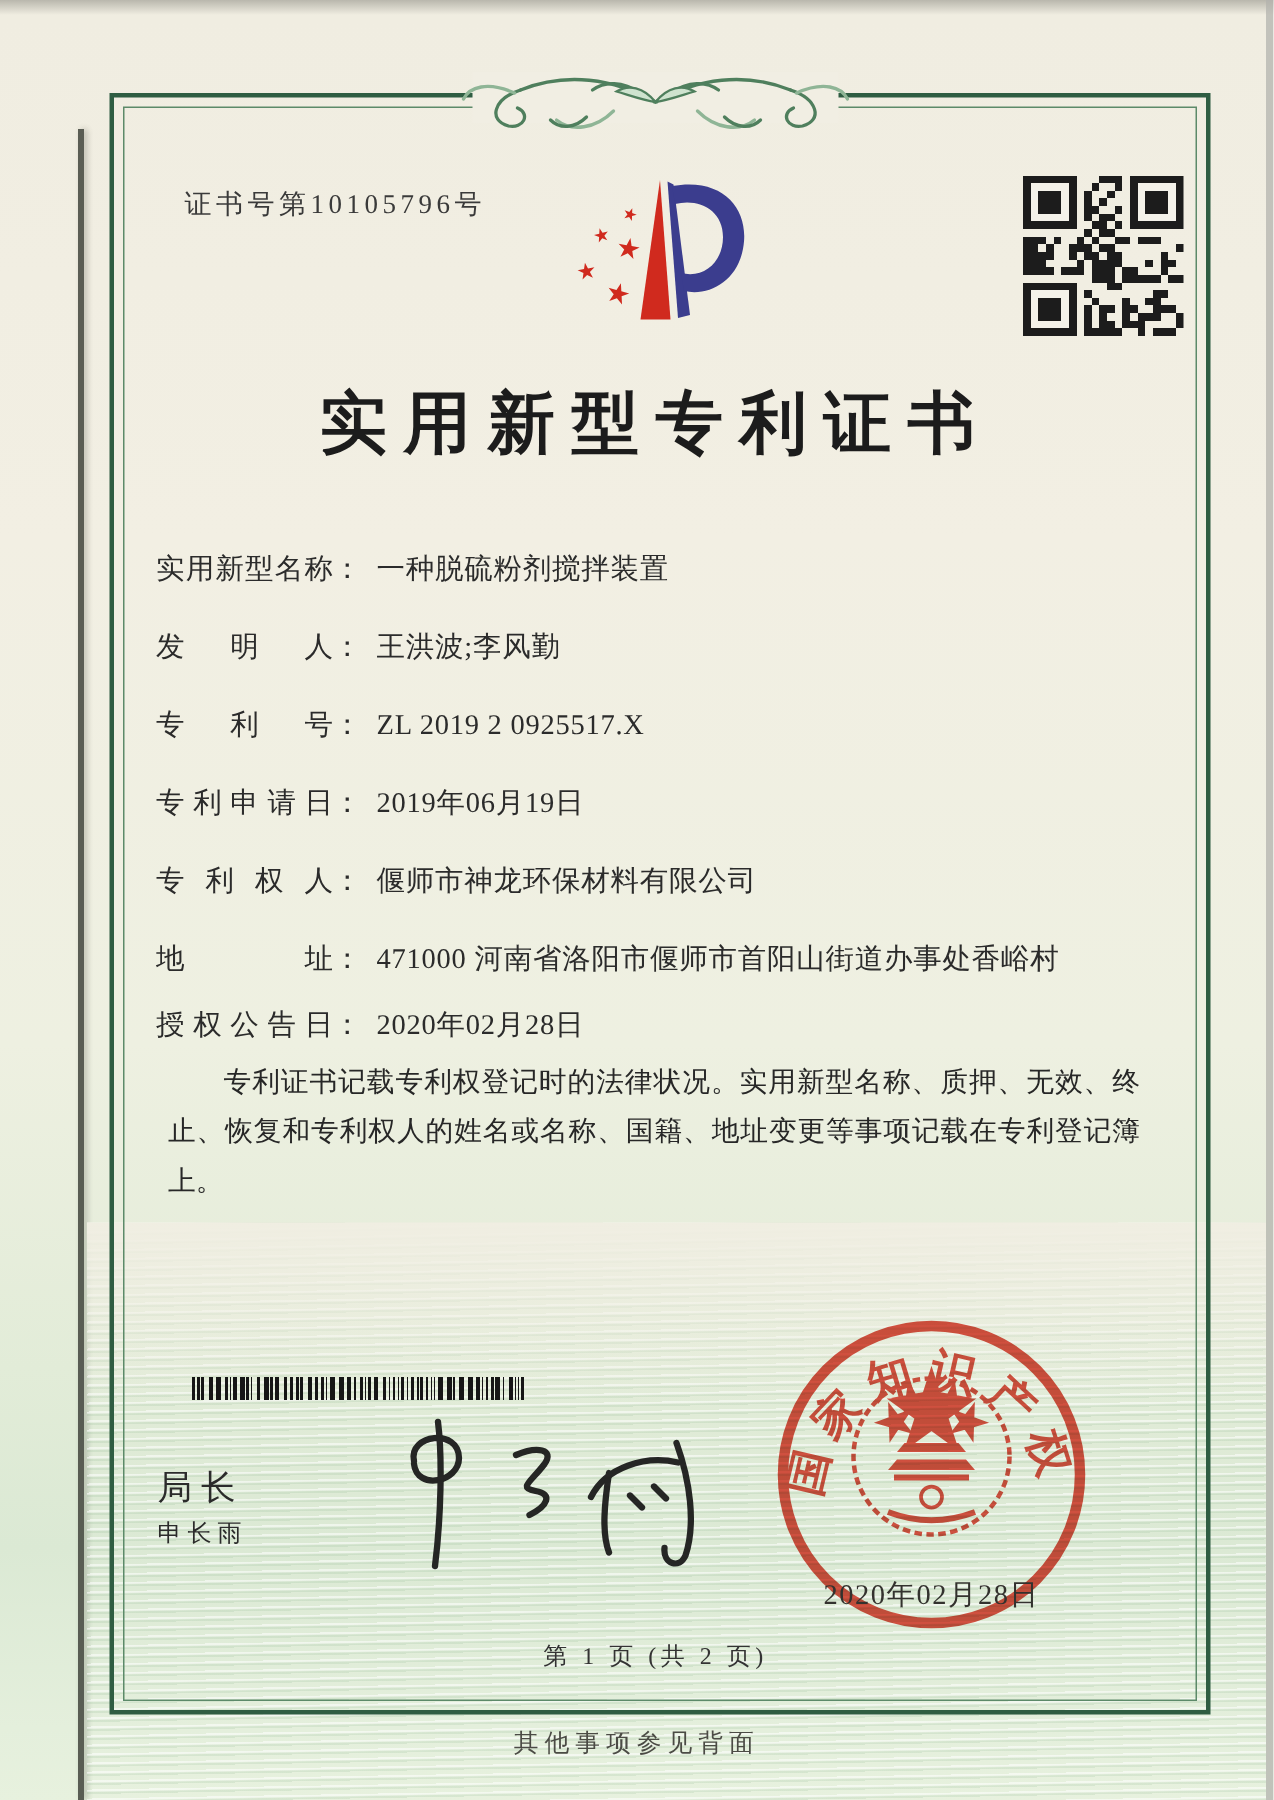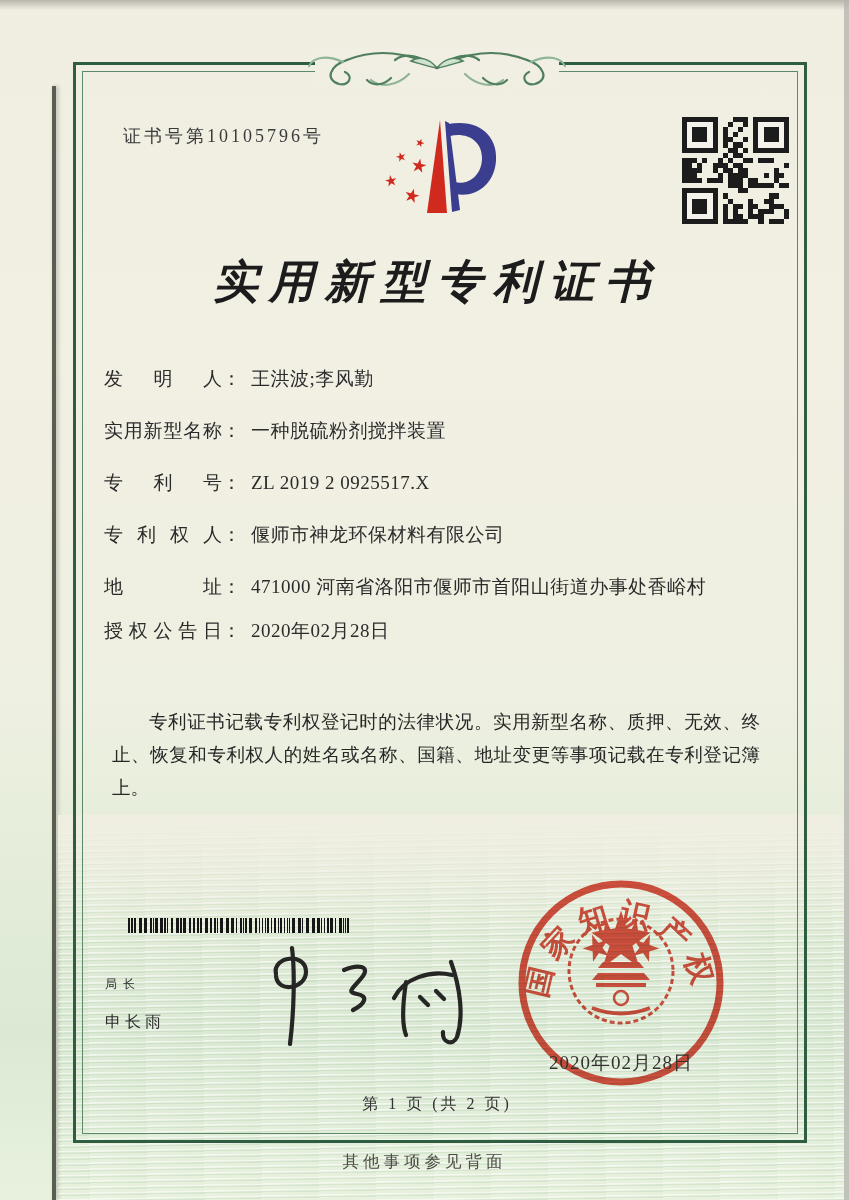--- a/index.html
+++ b/index.html
@@ -15,33 +15,33 @@
       linear-gradient(180deg,rgba(240,238,226,1) 0%,rgba(240,238,226,0) 32%),
       repeating-linear-gradient(179deg,rgba(255,255,255,.55) 0 1px,rgba(128,174,132,.16) 2px 3px,rgba(255,255,255,0) 3px 6px);
   }
   .frame{position:absolute;left:73px;top:62px;width:728px;height:1075px;border:3px solid #2f5d42;}
   .frame-inner{position:absolute;left:6px;top:6px;right:6px;bottom:6px;border:1px solid #5c8a69;}
   .ornament{position:absolute;left:287px;top:36px;width:300px;height:64px;}
   .cert-no{position:absolute;left:103px;top:124px;font-size:18px;letter-spacing:3px;color:#3a3a3a;margin-left:20px;}
   .logo{position:absolute;left:378px;top:116px;}
   .qr{position:absolute;left:682px;top:117px;width:107px;height:107px;}
   .title{position:absolute;left:73px;top:252px;width:728px;text-align:center;
-    font-size:45px;font-weight:600;letter-spacing:11px;color:#1c1c1c;font-style:italic;}
+    font-size:45px;font-weight:600;letter-spacing:11px;color:#1c1c1c;}
   .fields{position:absolute;left:104px;top:360px;width:660px;color:#2b2b2b;font-size:19px;}
   .frow{height:52px;padding-top:6px;box-sizing:border-box;position:relative;white-space:nowrap;}
   .frow.addr{height:44px;}
   .flabel{display:inline-block;width:118px;text-align:justify;text-align-last:justify;vertical-align:bottom;}
   .fcolon{display:inline-block;}
   .fvalue{margin-left:10px;letter-spacing:.5px;}
   .grant-second{position:absolute;left:352px;top:6px;}
   .paragraphs{position:absolute;left:112px;top:706px;width:648px;font-size:18.5px;line-height:33px;
     color:#272727;text-align:justify;}
   .paragraphs p{margin:0;text-indent:2em;}
   .barcode{position:absolute;left:128px;top:917px;width:222px;height:17px;}
-  .sig-role{position:absolute;left:105px;top:976px;font-size:12px;letter-spacing:6px;color:#2b2b2b;}
+  .sig-role{position:absolute;left:105px;top:976px;font-size:23px;letter-spacing:6px;color:#2b2b2b;}
   .sig-name{position:absolute;left:105px;top:1012px;font-size:16px;letter-spacing:4px;color:#2b2b2b;}
   .signature-svg{position:absolute;left:246px;top:942px;}
   .seal{position:absolute;left:512px;top:876px;width:218px;height:218px;mix-blend-mode:multiply;opacity:.9;}
   .seal-date{position:absolute;left:512px;top:1050px;width:218px;text-align:center;font-size:19px;
     letter-spacing:1px;color:#33322e;}
   .page-no{position:absolute;left:73px;top:1094px;width:728px;text-align:center;font-size:16px;
     letter-spacing:3px;color:#333;}
   .back-note{position:absolute;left:0;top:1151px;width:849px;text-align:center;font-size:16.5px;
     letter-spacing:4px;color:#4b4b45;}
 </style>
@@ -227,27 +227,30 @@
     <rect x="16" y="2" width="3" height="3" fill="#1c1c1c"></rect>
     <rect x="0" y="14" width="7" height="7" fill="#1c1c1c"></rect>
     <rect x="1" y="15" width="5" height="5" fill="#f4f2ea"></rect>
     <rect x="2" y="16" width="3" height="3" fill="#1c1c1c"></rect>
   </svg>
 
 <div class="title">实用新型专利证书</div>
 
 <div class="fields">
   <div class="frow">
+    <span class="flabel">实用新型名称</span><span class="fcolon">：</span><span class="fvalue">一种脱硫粉剂搅拌装置</span>
+  </div>
+  <div class="frow">
     <span class="flabel">发明人</span><span class="fcolon">：</span><span class="fvalue">王洪波;李风勤</span>
   </div>
   <div class="frow">
-    <span class="flabel">实用新型名称</span><span class="fcolon">：</span><span class="fvalue">一种脱硫粉剂搅拌装置</span>
-  </div>
-  <div class="frow">
     <span class="flabel">专利号</span><span class="fcolon">：</span><span class="fvalue">ZL 2019 2 0925517.X</span>
+  </div>
+  <div class="frow">
+    <span class="flabel">专利申请日</span><span class="fcolon">：</span><span class="fvalue">2019年06月19日</span>
   </div>
   <div class="frow">
     <span class="flabel">专利权人</span><span class="fcolon">：</span><span class="fvalue">偃师市神龙环保材料有限公司</span>
   </div>
   <div class="frow addr">
     <span class="flabel">地址</span><span class="fcolon">：</span><span class="fvalue">471000 河南省洛阳市偃师市首阳山街道办事处香峪村</span>
   </div>
   <div class="frow">
     <span class="flabel">授权公告日</span><span class="fcolon">：</span><span class="fvalue">2020年02月28日</span>
   </div>

